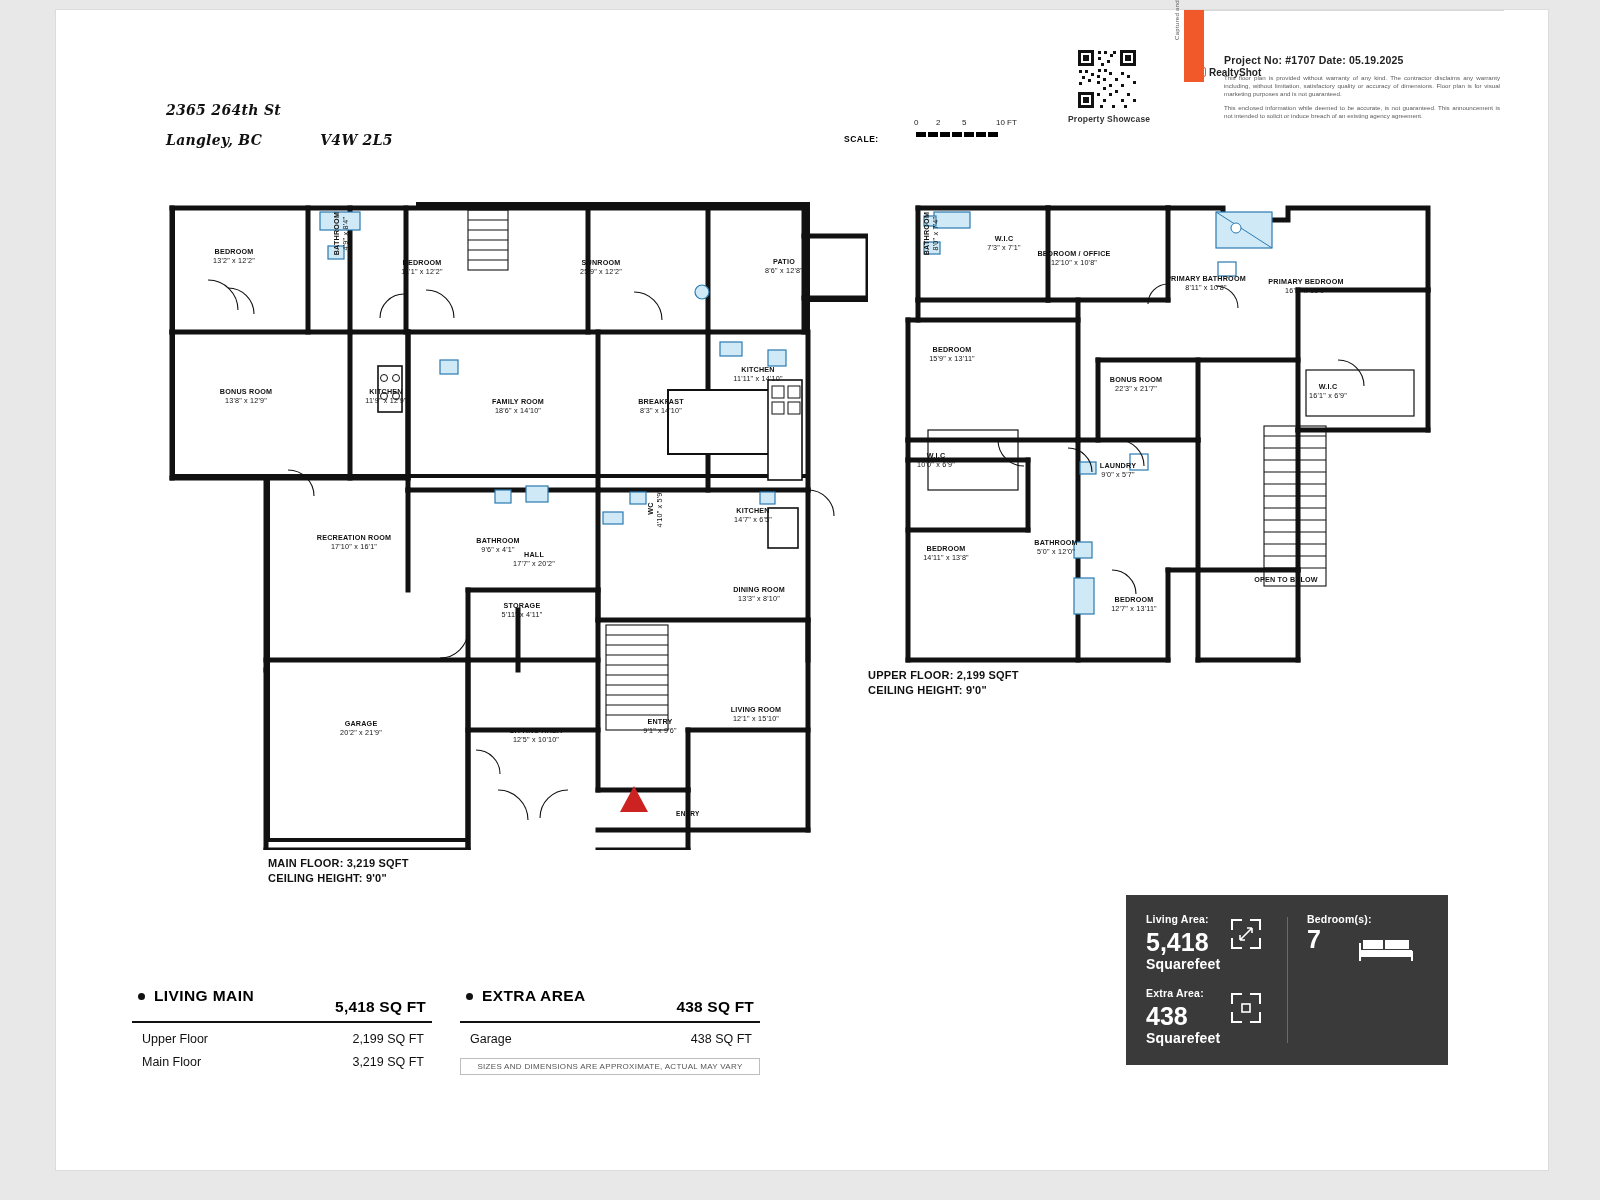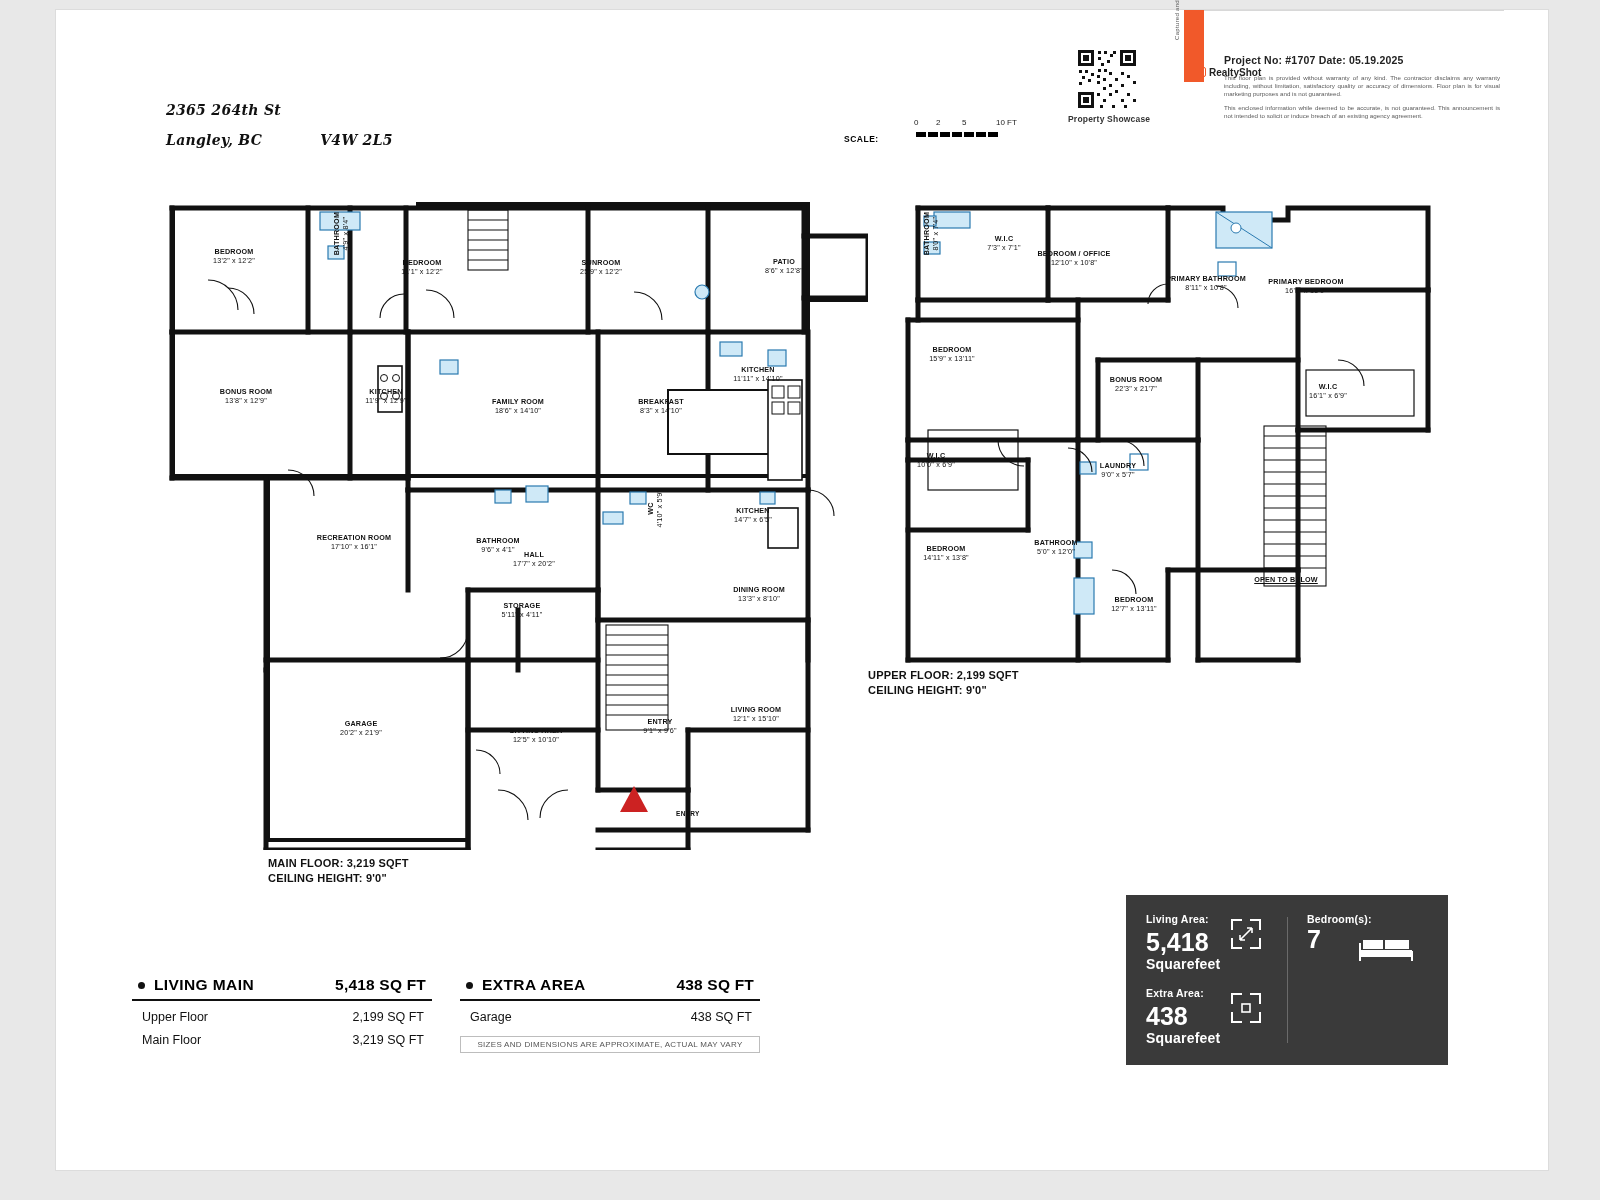--- a/index.html
+++ b/index.html
@@ -54,21 +54,21 @@
   .floor-cap{position:absolute;font-size:11px;font-weight:bold;color:#111;line-height:15px;letter-spacing:.2px;}
 
   
   .sumbox{position:absolute;}
   .sum-head{
     display:flex;align-items:center;justify-content:space-between;
     border-bottom:2px solid #111;padding:0 6px 5px 6px;
   }
   .sum-head .t{font-size:15.5px;font-weight:bold;letter-spacing:.4px;display:flex;align-items:center;gap:9px;}
   .sum-head .t .dot{width:7px;height:7px;border-radius:50%;background:#111;display:inline-block;}
-  .sum-head .v{font-size:15.5px;font-weight:bold;letter-spacing:.2px;}
+  .sum-head .v{font-size:15.5px;font-weight:bold;letter-spacing:.2px;margin-top:22px;}
   .sum-row{display:flex;justify-content:space-between;padding:9px 8px 0 10px;font-size:12.5px;color:#111;}
   .sum-note{
     margin-top:12px;border:1px solid #bdbdbd;padding:3px 0;text-align:center;
     font-size:8px;color:#555;letter-spacing:.3px;
   }
 
   
   .stats{
     position:absolute;left:1070px;top:885px;width:322px;height:170px;
     background:#3a3a3a;color:#fff;display:flex;
@@ -406,21 +406,21 @@
       <div class="lbl-main" style="left: 1110px; top: 265px; width: 80px;"><b>PRIMARY BATHROOM</b><div>8'11" x 10'8"</div></div>
       <div class="lbl-main" style="left: 1195px; top: 268px; width: 110px;"><b>PRIMARY BEDROOM</b><div>16'1" x 15'0"</div></div>
       <div class="lbl-main" style="left: 841px; top: 336px; width: 110px;"><b>BEDROOM</b><div>15'9" x 13'11"</div></div>
       <div class="lbl-main" style="left: 1025px; top: 366px; width: 110px;"><b>BONUS ROOM</b><div>22'3" x 21'7"</div></div>
       <div class="lbl-main" style="left: 1224.5px; top: 373px; width: 95px;"><b>W.I.C</b><div>16'1" x 6'9"</div></div>
       <div class="lbl-main" style="left: 835px; top: 442px; width: 90px;"><b>W.I.C</b><div>10'0" x 6'9"</div></div>
       <div class="lbl-main" style="left: 1022px; top: 452px; width: 80px;"><b>LAUNDRY</b><div>9'0" x 5'7"</div></div>
       <div class="lbl-main" style="left: 837.5px; top: 535px; width: 105px;"><b>BEDROOM</b><div>14'11" x 13'8"</div></div>
       <div class="lbl-main" style="left: 957.5px; top: 529px; width: 85px;"><b>BATHROOM</b><div>5'0" x 12'0"</div></div>
       <div class="lbl-main" style="left: 1025.5px; top: 586px; width: 105px;"><b>BEDROOM</b><div>12'7" x 13'11"</div></div>
-      <div class="lbl-main" style="left: 1175px; top: 566px; width: 110px; text-decoration: underline;"><b>OPEN TO BELOW</b></div>
+      <div class="lbl-main" style="left: 1175px; top: 566px; width: 110px;"><b>OPEN TO BELOW</b></div>
     </div>
 
   <div class="floor-cap" style="left:812px;top:658px;">
     <div>UPPER FLOOR: 2,199 SQFT</div>
     <div>CEILING HEIGHT: 9'0"</div>
   </div>
 
   <div class="sumbox" style="left:76px;top:966px;width:300px;">
     <div class="sum-head">
       <span class="t">

